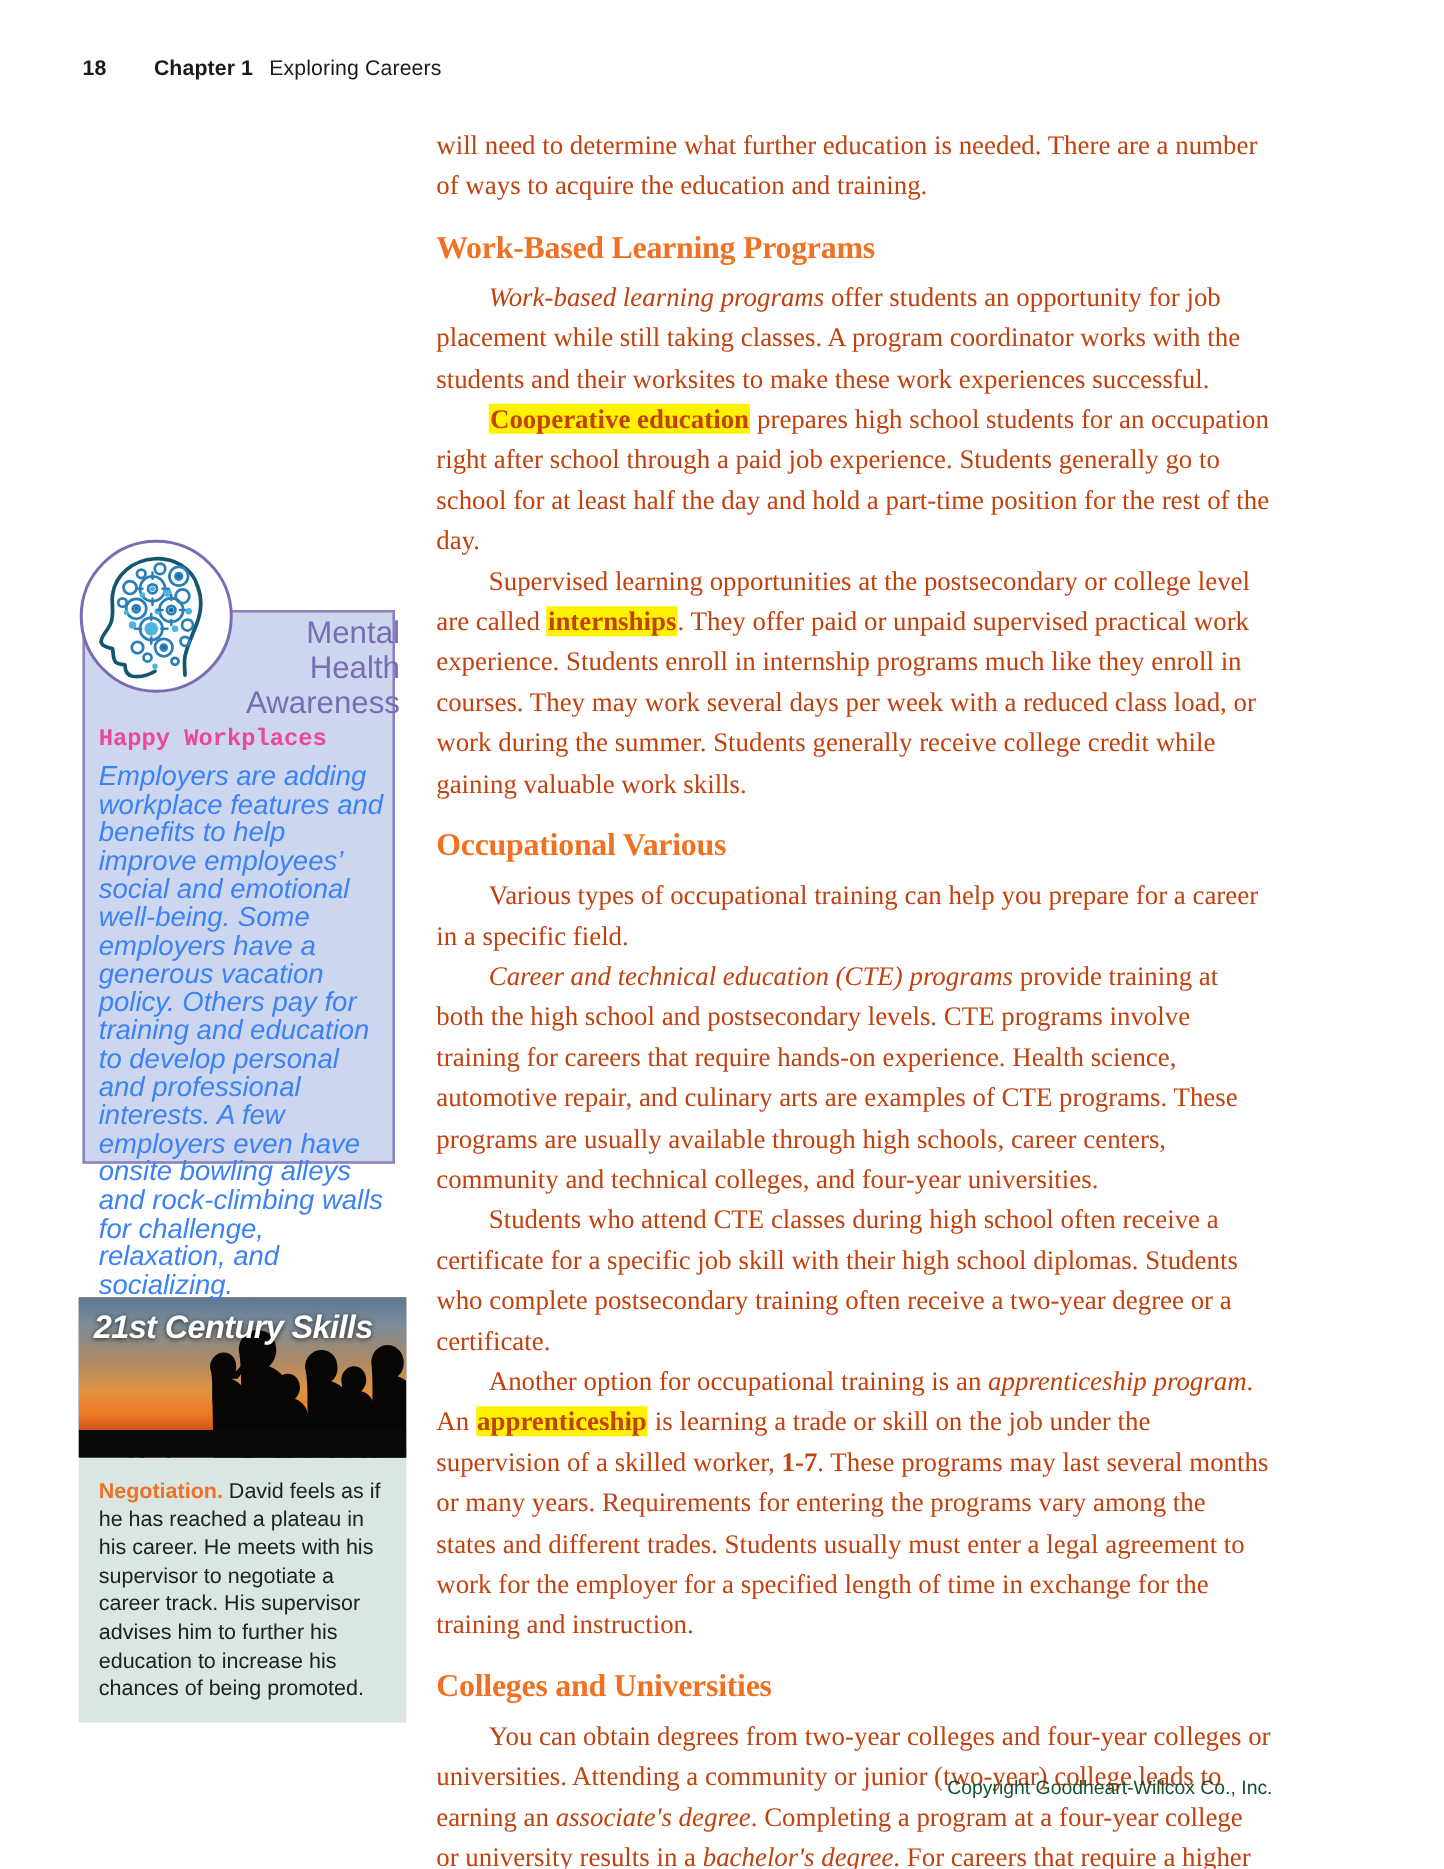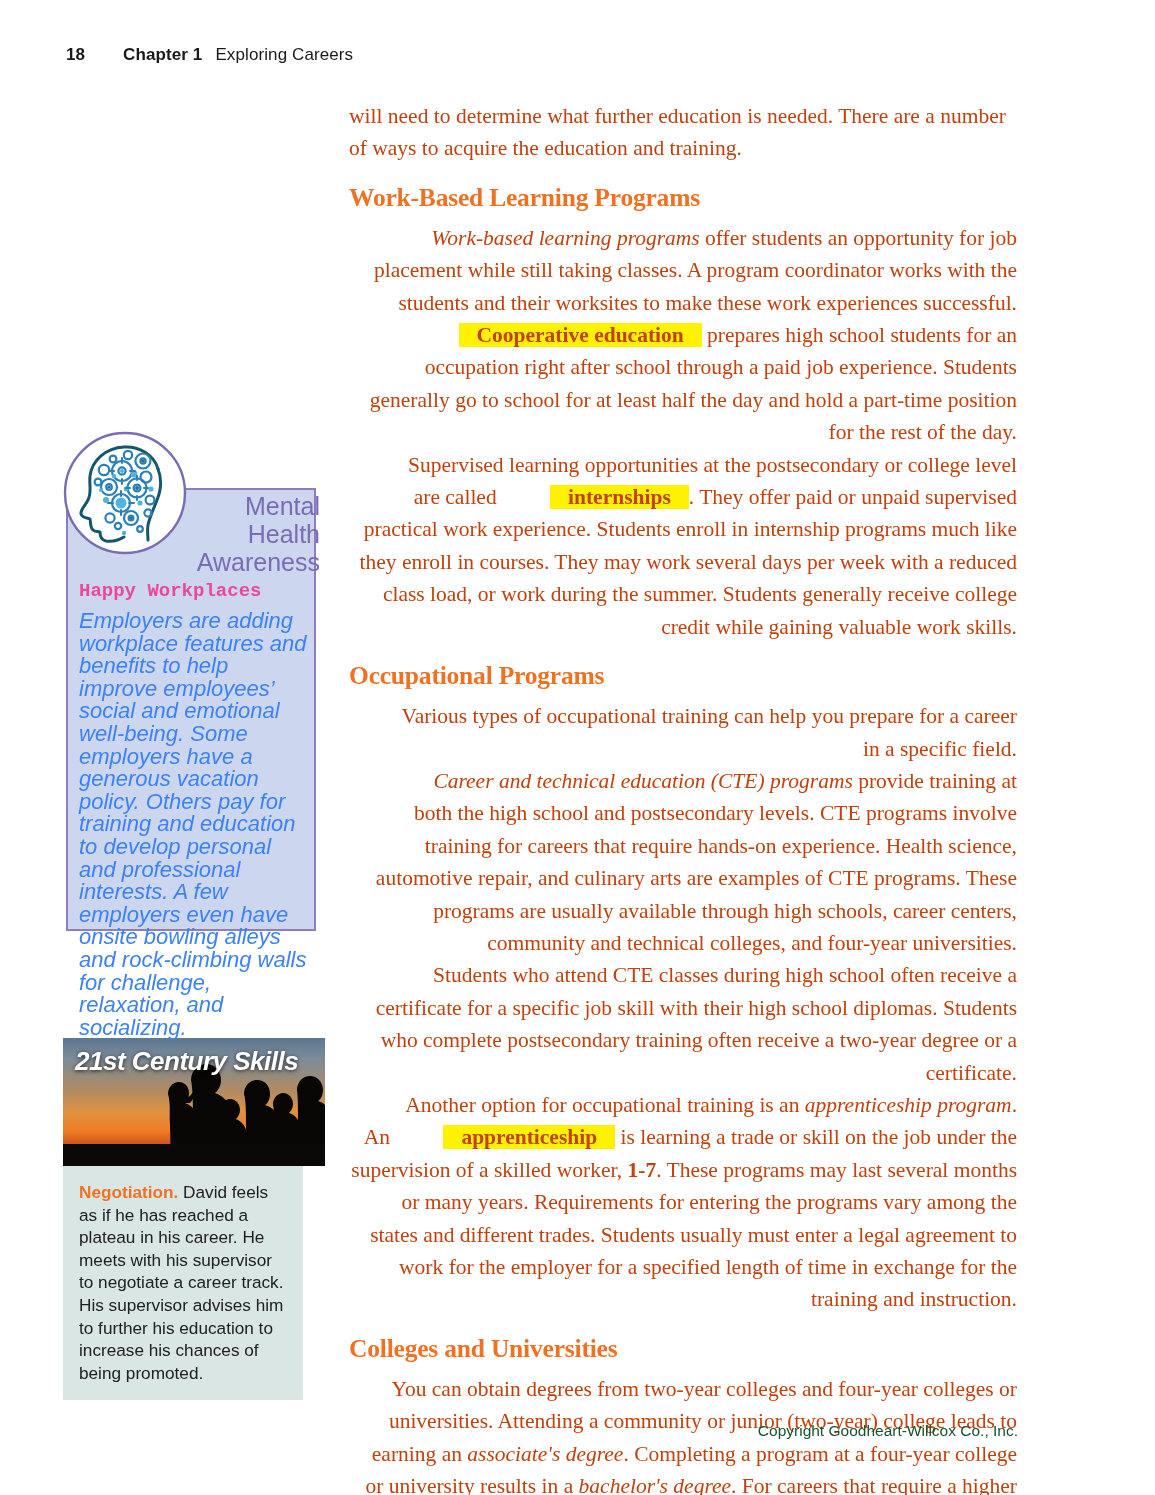--- a/index.html
+++ b/index.html
@@ -44,35 +44,34 @@
     width: 668px;
   }
   .maincol p {
     margin: 0;
     font-family: "Liberation Serif", serif;
     font-size: 21.5px;
     line-height: 32.4px;
     color: #c2410c;
     text-align: left;
   }
-  .maincol p.ind { text-indent: 42px; text-align: right; }
+  .maincol p.ind { text-indent: 42px; }
   .maincol h2 {
     margin: 17px 0 8px 0;
     font-family: "Liberation Serif", serif;
     font-size: 25.5px;
     line-height: 32px;
     font-weight: bold;
     color: #f07122;
     letter-spacing: -.2px;
   }
   .hl {
     background: #fff200;
     font-weight: bold;
-    padding: 0 18px;
-    margin-left: 48px;
+    padding: 0 1px;
   }
   .it { font-style: italic; }
   .bd { font-weight: bold; }
 
   
   .mh-wrap {
     position: absolute;
     left: 62px;
     top: 430px;
     width: 262px;
@@ -175,21 +174,21 @@
     font-size: 26px;
     line-height: 30px;
     font-weight: bold;
     color: #ffffff;
     font-style: italic;
     letter-spacing: -.5px;
     text-shadow: 0 1px 4px rgba(0,0,0,.75);
     z-index: 3;
   }
   .cs-text {
-    width: 240px;
+    width: 262px;
     background: #d9e6e4;
     box-sizing: border-box;
     padding: 15px 16px 16px 16px;
     font-family: "Liberation Sans", sans-serif;
     font-size: 17.2px;
     line-height: 22.6px;
     color: #20201f;
   }
   .cs-text .lead {
     font-weight: bold;
@@ -336,21 +335,21 @@
   <p>will need to determine what further education is needed. There are a number of ways to acquire the education and training.</p>
 
   <h2>Work-Based Learning Programs</h2>
 
   <p class="ind"><span class="it">Work-based learning programs</span><span> offer students an opportunity for job placement while still taking classes. A program coordinator works with the students and their worksites to make these work experiences successful.</span></p>
 
   <p class="ind"><span class="hl">Cooperative education</span><span> prepares high school students for an occupation right after school through a paid job experience. Students generally go to school for at least half the day and hold a part-time position for the rest of the day.</span></p>
 
   <p class="ind"><span>Supervised learning opportunities at the postsecondary or college level are called </span><span class="hl">internships</span><span>. They offer paid or unpaid supervised practical work experience. Students enroll in internship programs much like they enroll in courses. They may work several days per week with a reduced class load, or work during the summer. Students generally receive college credit while gaining valuable work skills.</span></p>
 
-  <h2>Occupational Programs</h2>
+  <h2>Occupational Various</h2>
 
   <p class="ind">Various types of occupational training can help you prepare for a career in a specific field.</p>
 
   <p class="ind"><span class="it">Career and technical education (CTE) programs</span><span> provide training at both the high school and postsecondary levels. CTE programs involve training for careers that require hands-on experience. Health science, automotive repair, and culinary arts are examples of CTE programs. These programs are usually available through high schools, career centers, community and technical colleges, and four-year universities.</span></p>
 
   <p class="ind">Students who attend CTE classes during high school often receive a certificate for a specific job skill with their high school diplomas. Students who complete postsecondary training often receive a two-year degree or a certificate.</p>
 
   <p class="ind"><span>Another option for occupational training is an </span><span class="it">apprenticeship program</span><span>. An </span><span class="hl">apprenticeship</span><span> is learning a trade or skill on the job under the supervision of a skilled worker, </span><span class="bd">1-7</span><span>. These programs may last several months or many years. Requirements for entering the programs vary among the states and different trades. Students usually must enter a legal agreement to work for the employer for a specified length of time in exchange for the training and instruction.</span></p>
 
   <h2>Colleges and Universities</h2>

